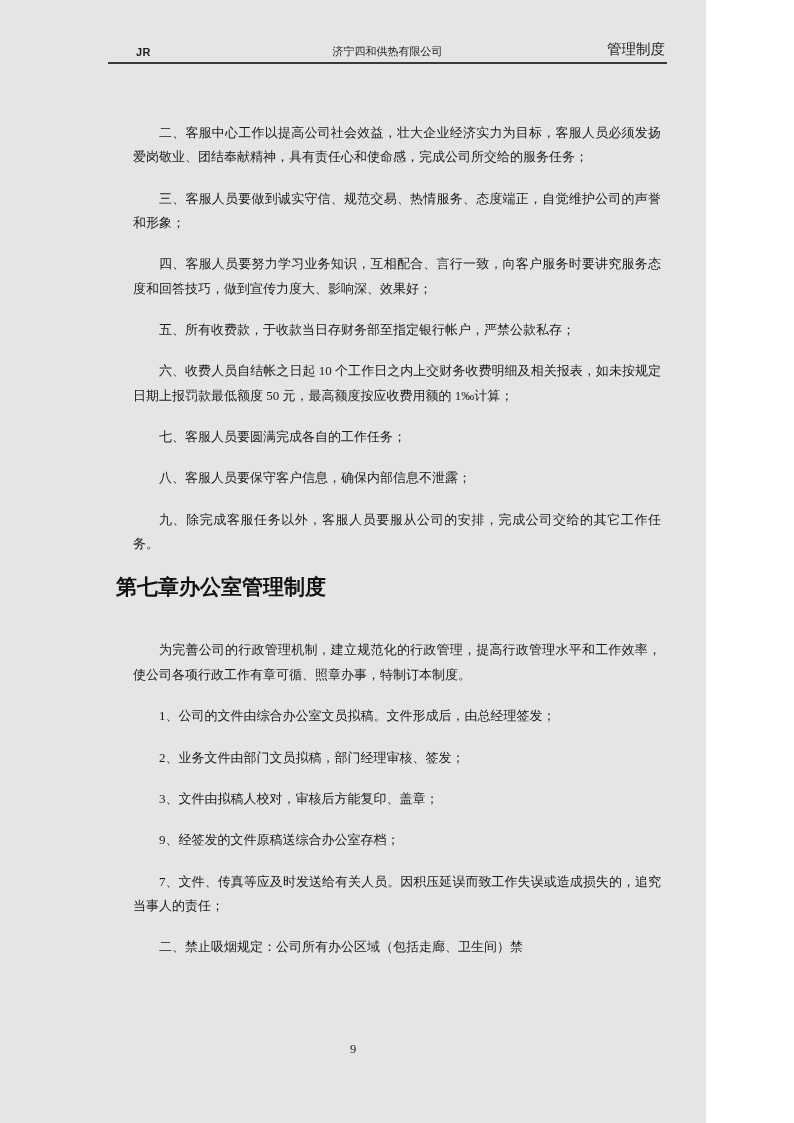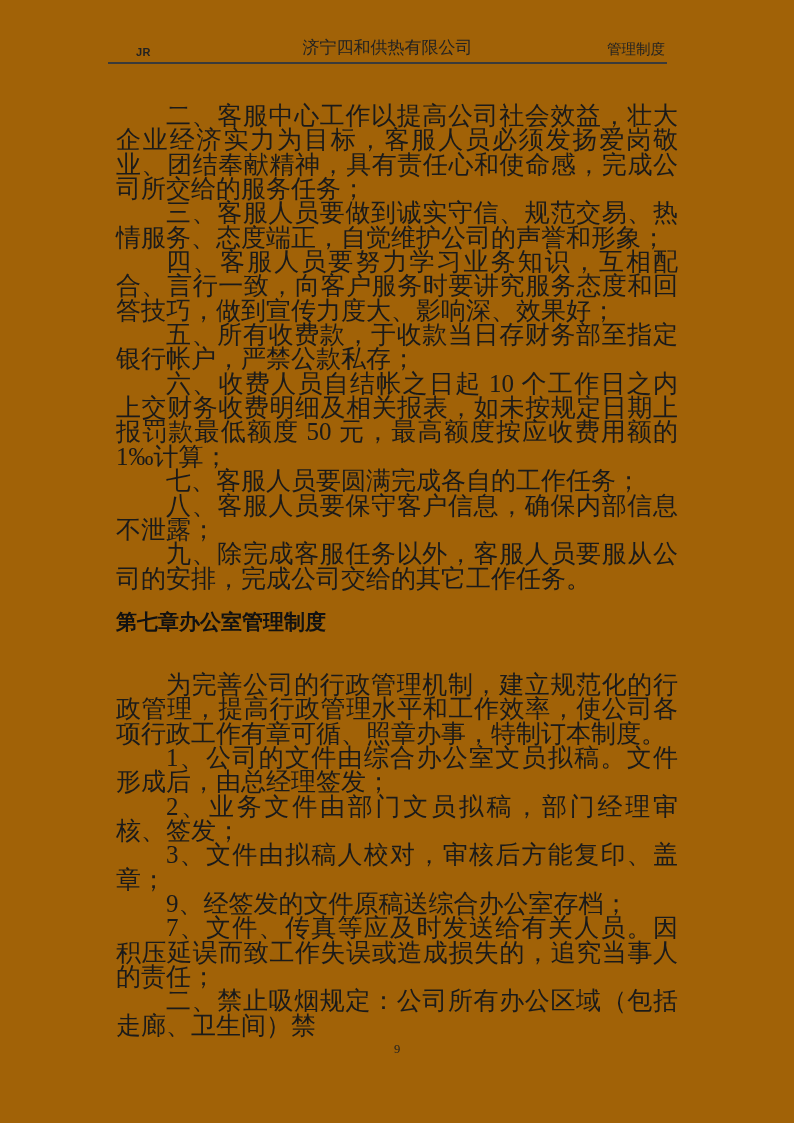--- a/index.html
+++ b/index.html
@@ -2,23 +2,23 @@
 <html><head>
 <meta charset="utf-8">
 <style>
   html, body {
     margin: 0;
     padding: 0;
     background: #ffffff;
   }
   .page {
     position: relative;
-    width: 794px;
+    width: 706px;
     height: 1123px;
-    background: #a16207;
+    background: #e5e5e5;
     overflow: hidden;
     font-family: "Liberation Serif", serif;
     color: #1a1a1a;
   }
   
   .header {
     position: absolute;
     left: 108px;
     top: 34px;
     width: 559px;
@@ -33,43 +33,43 @@
     font-weight: bold;
     font-size: 11px;
     letter-spacing: 0.5px;
     color: #222222;
   }
   .header-center {
     position: absolute;
     left: 50%;
     transform: translateX(-50%);
     bottom: 3px;
-    font-size: 17px;
+    font-size: 11px;
     white-space: nowrap;
     color: #222222;
   }
   .header-right {
     position: absolute;
     right: 2px;
     bottom: 3px;
     font-size: 14.5px;
     white-space: nowrap;
     color: #222222;
   }
   
   .body-text {
     position: absolute;
     left: 116px;
     top: 104px;
     width: 562px;
   }
   .body-text p {
-    margin: 0;
+    margin: 17px;
     padding: 0;
-    font-size: 25px;
+    font-size: 13px;
     line-height: 24.35px;
     text-indent: 2em;
     text-align: justify;
     color: #1a1a1a;
   }
   .chapter-heading {
     margin: 17px 0 37px 0;
     padding: 0;
     font-size: 21px;
     line-height: 28px;

